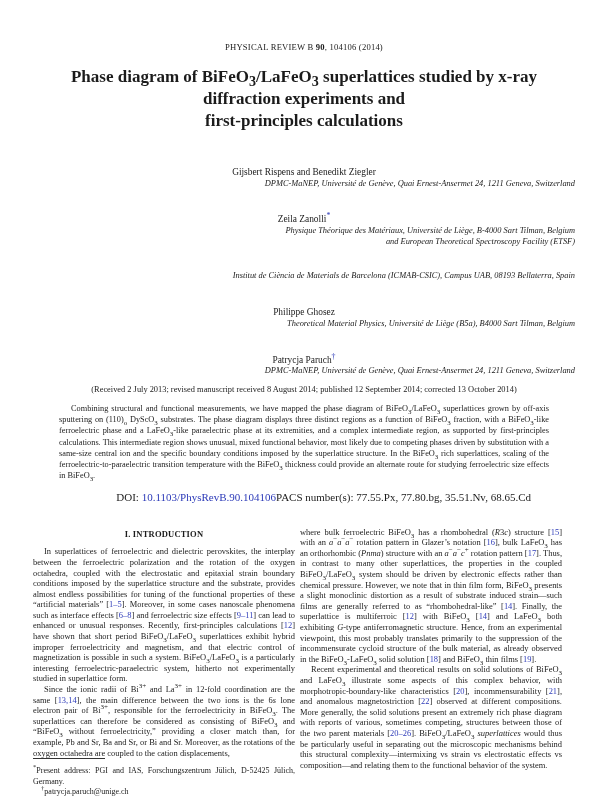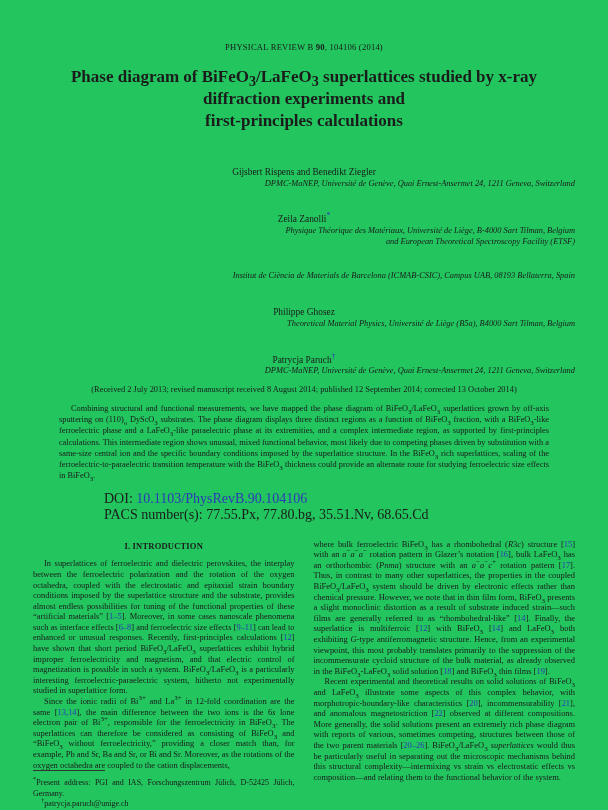--- a/index.html
+++ b/index.html
@@ -1,20 +1,20 @@
 <!DOCTYPE html>
 <html lang="en"><head>
 <meta charset="utf-8">
 <style>
   html,body{margin:0;padding:0;background:#e8e8e8;}
   .page{
     position:relative;
     width:608px;height:810px;
     margin:0 auto;
-    background:#22c55e;
+    background:#ffffff;
     box-sizing:border-box;
     padding:42px 33px 24px 33px;
     font-family:"Liberation Serif","DejaVu Serif",serif;
     color:#1b1b1b;
     display:flex;flex-direction:column;
     overflow:hidden;
   }
   .journal-header{
     text-align:center;
     font-size:8.6px;
@@ -38,34 +38,33 @@
   }
   .abstract{
     margin:9px 26px 0 26px;
     font-size:8.3px;
     line-height:1.36;
     text-align:justify;
   }
   .abstract .abs-text{text-indent:12px;display:block;}
   .doi-row{
     margin:9px 26px 0 26px;
-    font-size:14px;
+    font-size:11px;
     display:flex;
     padding:0 18px 0 45px;
     justify-content:flex-end;
-    flex-direction:column;
   }
   .link{color:#2c3ab8;text-decoration:none;cursor:pointer;}
   .cite{color:#2c3ab8;cursor:pointer;}
   .mk{color:#2c3ab8;}
   sup,sub{line-height:0;}
   .columns{
     display:flex;
-    gap:19px;
-    margin-top:16px;
+    gap:5px;
+    margin-top:24px;
     flex:1 0 auto;
     align-items:stretch;
   }
   .col{width:262px;font-size:8.45px;line-height:1.255;text-align:justify;}
   .col-left{display:flex;flex-direction:column;}
   .section-heading{
     text-align:center;
     font-weight:bold;
     font-size:8.5px;
     margin:2px 0 7px 0;

